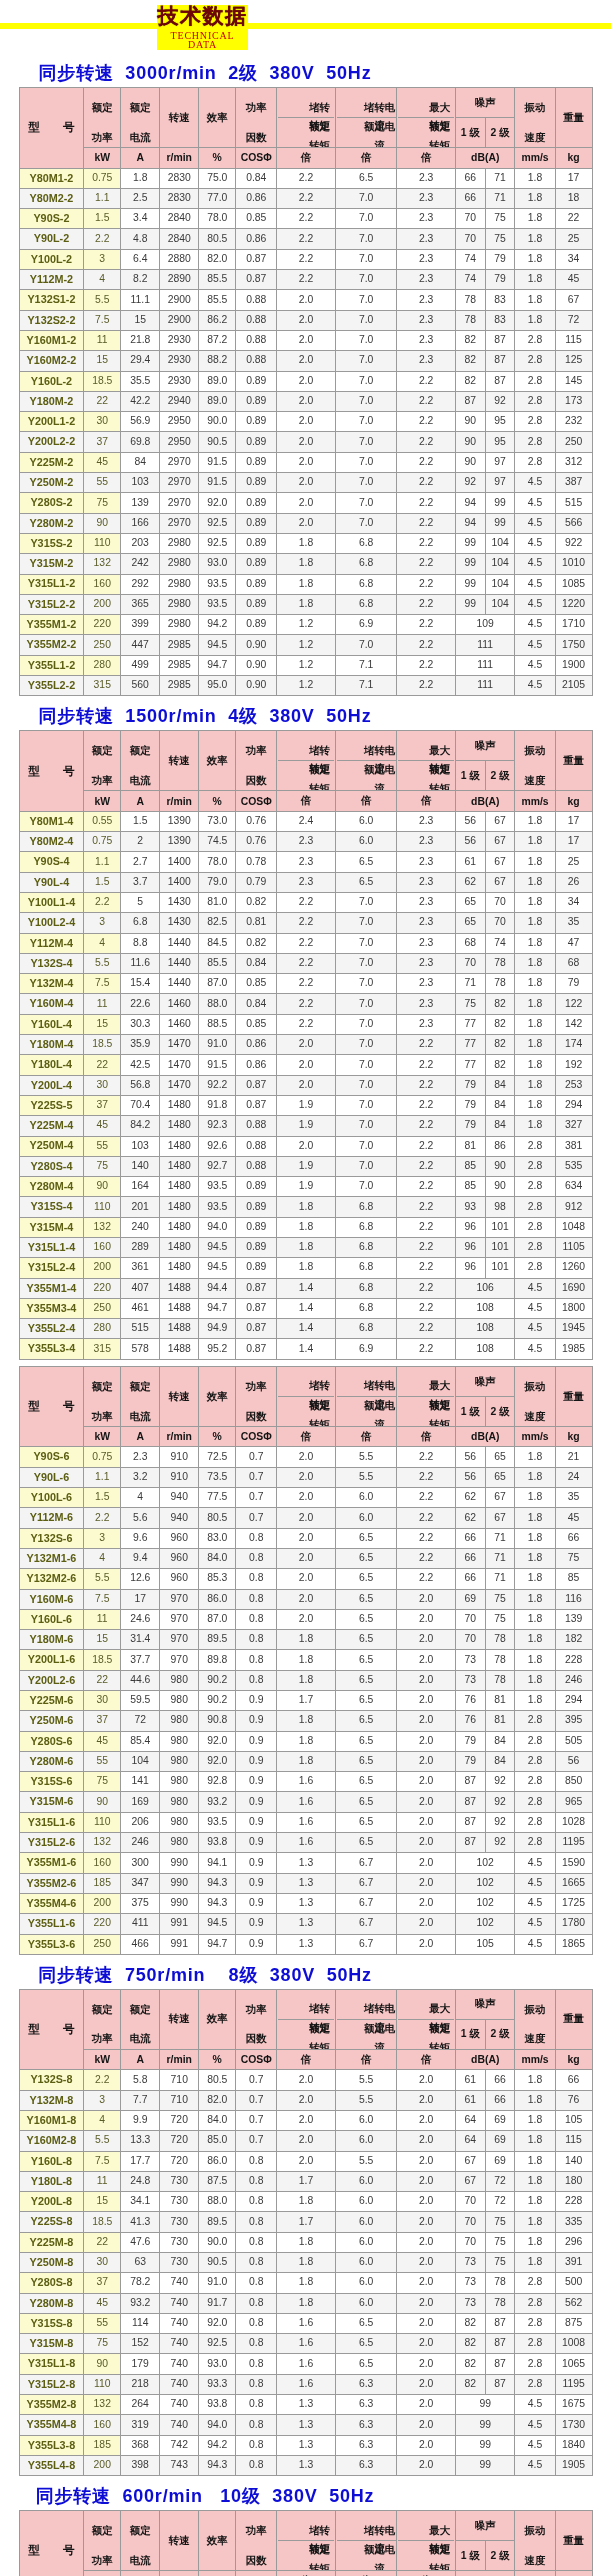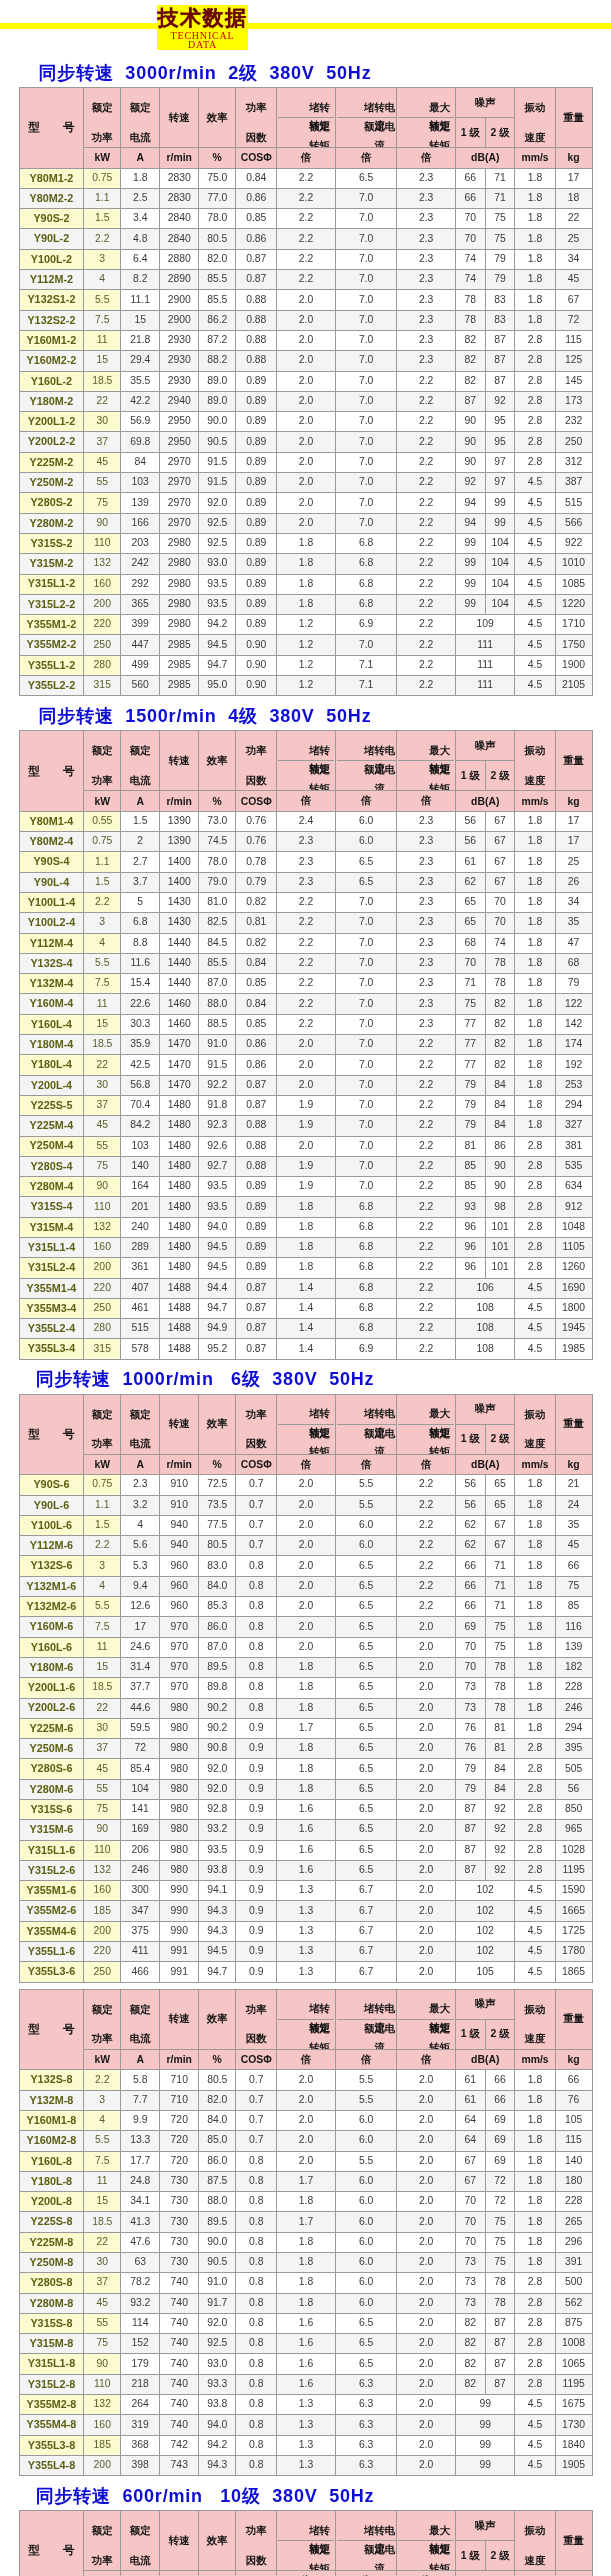--- a/index.html
+++ b/index.html
@@ -3,21 +3,21 @@
 <meta charset="utf-8">
 <style>
   html,body{margin:0;padding:0;background:#fff;}
   body{width:611px;font-family:"Liberation Sans",sans-serif;-webkit-font-smoothing:antialiased;}
 
   
   .banner{position:relative;height:50px;margin-top:3.1px;}
   .banner-band{position:absolute;left:0;right:0;top:20px;height:6.2px;background:var(--banner-yellow,#ffff00);}
   .banner-box{position:absolute;left:157px;top:1.5px;width:91px;height:45px;background:var(--banner-yellow,#ffff00);
               text-align:center;z-index:2;}
-  .banner-title{font-family:Liberation Sans, sans-serif;font-weight:bold;font-size:21px;line-height:26px;
+  .banner-title{font-family:Liberation Mono, monospace;font-weight:bold;font-size:21px;line-height:26px;
                 color:#700505;letter-spacing:1.5px;text-shadow:0 0 0.8px #300;}
   .banner-sub{font-family:"Liberation Serif",serif;font-size:10px;color:#cc0000;letter-spacing:0.8px;line-height:9.3px;text-align:center;}
 
   
   .section{margin-top:6.2px;}
   .section-title{width:410px;margin:7.7px 0 2.3px 0;text-align:center;color:#0d0dd6;font-weight:bold;
                  font-size:18px;white-space:pre;letter-spacing:0.8px;}
 
   
   table.spec{border-collapse:collapse;table-layout:fixed;width:574px;margin-left:18.6px;
@@ -979,21 +979,20 @@
             <td>6.9</td>
             <td>2.2</td>
             <td colspan="2">108</td>
             <td>4.5</td>
             <td>1985</td>
           </tr>
         </tbody>
       </table>
     </div>
     <div class="section">
-      <div class="section-title">同步转速  1000r/min   6级  380V  50Hz</div>
       <table class="spec">
         <colgroup>
           <col style="width: 63px;">
           <col style="width: 36px;">
           <col style="width: 38px;">
           <col style="width: 38px;">
           <col style="width: 36px;">
           <col style="width: 40px;">
           <col style="width: 57px;">
           <col style="width: 60px;">
@@ -1114,21 +1113,21 @@
             <td>6.0</td>
             <td>2.2</td>
             <td>62</td>
             <td>67</td>
             <td>1.8</td>
             <td>45</td>
           </tr>
           <tr>
             <td class="ymodel">Y132S-6</td>
             <td class="ykw">3</td>
-            <td>5.3</td>
+            <td>9.6</td>
             <td>960</td>
             <td>83.0</td>
             <td>0.8</td>
             <td>2.0</td>
             <td>6.5</td>
             <td>2.2</td>
             <td>66</td>
             <td>71</td>
             <td>1.8</td>
             <td>66</td>
@@ -1425,20 +1424,21 @@
             <td>6.7</td>
             <td>2.0</td>
             <td colspan="2">105</td>
             <td>4.5</td>
             <td>1865</td>
           </tr>
         </tbody>
       </table>
     </div>
     <div class="section">
+      <div class="section-title">同步转速  750r/min    8级  380V  50Hz</div>
       <table class="spec">
         <colgroup>
           <col style="width: 63px;">
           <col style="width: 36px;">
           <col style="width: 38px;">
           <col style="width: 38px;">
           <col style="width: 36px;">
           <col style="width: 40px;">
           <col style="width: 57px;">
           <col style="width: 60px;">
@@ -1614,21 +1614,21 @@
             <td>41.3</td>
             <td>730</td>
             <td>89.5</td>
             <td>0.8</td>
             <td>1.7</td>
             <td>6.0</td>
             <td>2.0</td>
             <td>70</td>
             <td>75</td>
             <td>1.8</td>
-            <td>265</td>
+            <td>335</td>
           </tr>
           <tr>
             <td class="ymodel">Y225M-8</td>
             <td class="ykw">22</td>
             <td>47.6</td>
             <td>730</td>
             <td>90.0</td>
             <td>0.8</td>
             <td>1.8</td>
             <td>6.0</td>

